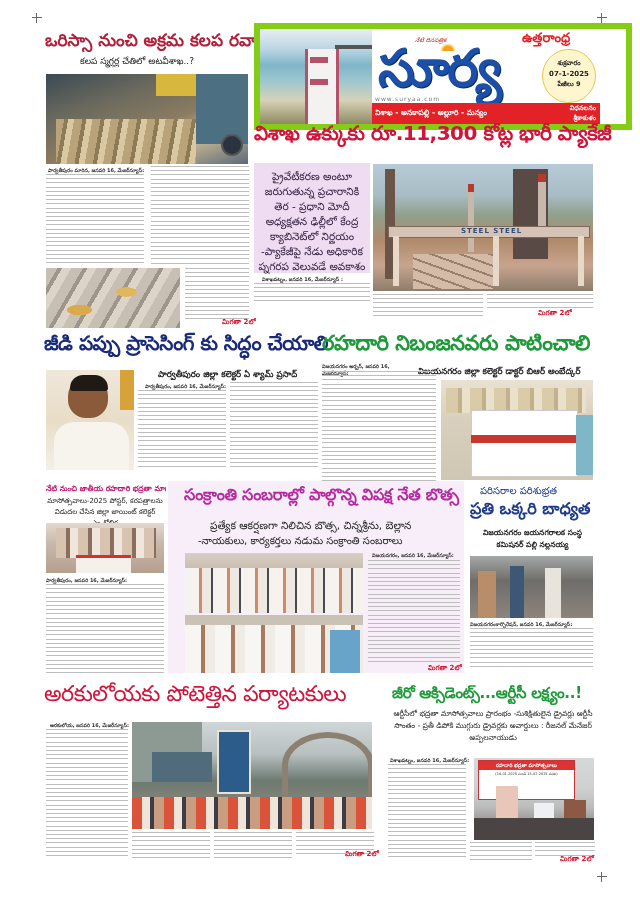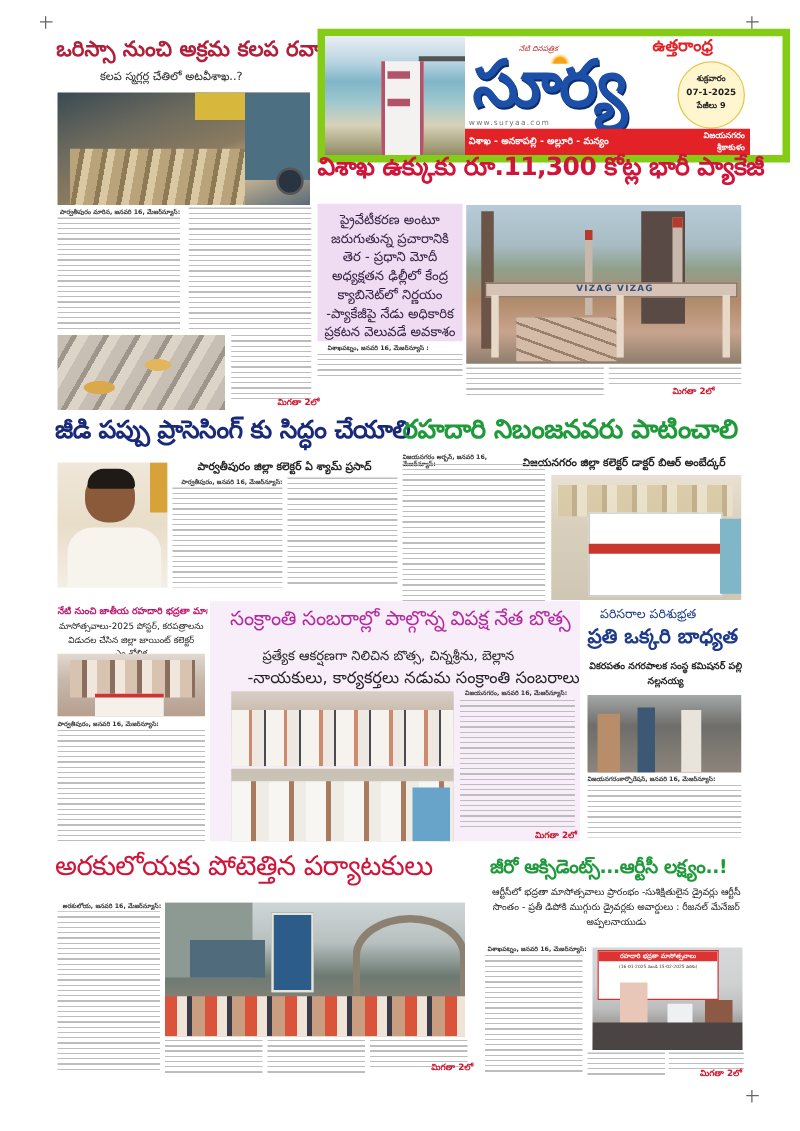--- a/index.html
+++ b/index.html
@@ -54,37 +54,37 @@
   <div class="abs" style="left:118px;top:8px;font-size:52px;line-height:62px;font-weight:bold;color:#1b4fa8;letter-spacing:-2px;font-family:'DejaVu Serif',serif;text-shadow:1px 1px 0 #0c2d6b;">సూర్య</div>
   <div class="abs" style="left:262px;top:1px;font-size:13px;font-weight:bold;color:#e32228;">ఉత్తరాంధ్ర</div>
   <div class="abs" style="left:282px;top:20px;width:52px;height:52px;border-radius:50%;background:#fff6cf;border:1px solid #e7c64c;text-align:center;">
     <div style="font-size:6.5px;margin-top:9px;font-weight:bold;">శుక్రవారం</div>
     <div style="font-size:7px;margin-top:2px;font-weight:bold;">07-1-2025</div>
     <div style="font-size:6.5px;margin-top:2px;font-weight:bold;">పేజీలు 9</div>
   </div>
   <div class="abs" style="left:115px;top:66px;font-size:6px;color:#777;letter-spacing:1px;">www.suryaa.com</div>
   <div class="abs mast-red" style="left:112px;top:74px;width:228px;height:21px;">
     <div class="abs" style="left:3px;top:5px;font-size:7.5px;color:#fff;font-weight:bold;white-space:nowrap;">విశాఖ - అనకాపల్లి - అల్లూరి - మన్యం</div>
-    <div class="abs" style="right:4px;top:1px;font-size:6.5px;color:#fff;font-weight:bold;">విజయనగరం</div>
+    <div class="abs" style="right:4px;top:1px;font-size:6.5px;color:#fff;font-weight:bold;">విధనలనం</div>
     <div class="abs" style="right:4px;top:11px;font-size:6.5px;color:#fff;font-weight:bold;">శ్రీకాకుళం</div>
   </div>
 </div>
 
 <div>
   <h1 class="abs" style="left:254px;top:121px;width:345px;font-size:20px;color:#d0143a;white-space:nowrap;letter-spacing:-0.5px;">విశాఖ ఉక్కుకు రూ.11,300 కోట్ల భారీ ప్యాకేజీ</h1>
   <div class="abs" style="left:254px;top:163px;width:116px;height:110px;background:#efdcf2;padding:6px 4px;box-sizing:border-box;">
-    <div style="font-size:10.5px;line-height:15px;text-align:center;color:#2a1a3a;">ప్రైవేటీకరణ అంటూ జరుగుతున్న ప్రచారానికి తెర - ప్రధాని మోదీ అధ్యక్షతన ఢిల్లీలో కేంద్ర క్యాబినెట్‌లో నిర్ణయం -ప్యాకేజీపై నేడు అధికారిక ప్రకటన వెలువడే అవకాశం</div>
+    <div style="font-size:10.5px;line-height:15px;text-align:center;color:#2a1a3a;">ప్రైవేటీకరణ అంటూ జరుగుతున్న ప్రచారానికి తెర - ప్రధాని మోదీ అధ్యక్షతన ఢిల్లీలో కేంద్ర క్యాబినెట్‌లో నిర్ణయం -ప్యాకేజీపై నేడు అధికారిక ప్నగరప వెలువడే అవకాశం</div>
   </div>
   <div class="photo" style="left:373px;top:164px;width:220px;height:127px;background:linear-gradient(180deg,#b7cbd8 0%,#a8bcc4 25%,#8fa08c 40%,#b08a6a 60%,#c8a48e 80%,#8d7d6d 100%);">
     <div class="abs" style="left:12px;top:5px;width:10px;height:110px;background:#6b5448;"></div>
     <div class="abs" style="left:95px;top:20px;width:6px;height:60px;background:#c8b7ab;border-top:8px solid #b43a2a;"></div>
     <div class="abs" style="left:140px;top:5px;width:35px;height:90px;background:#5a4a45;"></div>
     <div class="abs" style="left:165px;top:10px;width:8px;height:55px;background:#c8b7ab;border-top:8px solid #b43a2a;"></div>
     <div class="abs" style="left:15px;top:62px;width:200px;height:10px;background:#d6c3b5;border:1px solid #7d6758;"></div>
-    <div class="abs" style="left:88px;top:63px;font-size:7px;font-weight:bold;color:#2e4e7a;letter-spacing:1px;">VIZAG VIZAG</div>
+    <div class="abs" style="left:88px;top:63px;font-size:7px;font-weight:bold;color:#2e4e7a;letter-spacing:1px;">STEEL STEEL</div>
     <div class="abs" style="left:20px;top:72px;width:6px;height:50px;background:#e8d8c8;"></div>
     <div class="abs" style="left:120px;top:72px;width:6px;height:50px;background:#e8d8c8;"></div>
     <div class="abs" style="left:205px;top:72px;width:6px;height:50px;background:#e8d8c8;"></div>
     <div class="abs" style="left:40px;top:90px;width:80px;height:35px;background:repeating-linear-gradient(20deg,#d4bba8 0 8px,#9b7f6c 8px 10px);"></div>
   </div>
   <div class="text-block" style="left:262px;top:276px;width:110px;">
     <span class="dateline">విశాఖపట్నం, జనవరి 16, మేజర్‌న్యూస్ :</span>
   </div>
   <div class="lines" style="left:254px;top:283px;width:116px;height:20px;"></div>
   <div class="lines" style="left:373px;top:294px;width:110px;height:22px;"></div>
@@ -131,41 +131,41 @@
     <div class="abs" style="left:30px;top:32px;width:55px;height:18px;background:#f5f0ea;border-top:3px solid #cc3333;"></div>
   </div>
   <div class="text-block" style="left:46px;top:577px;width:118px;">
     <span class="dateline">పార్వతీపురం, జనవరి 16, మేజర్‌న్యూస్:</span>
   </div>
   <div class="lines" style="left:46px;top:584px;width:118px;height:90px;"></div>
 </div>
 
 <div>
   <div class="abs" style="left:168px;top:481px;width:296px;height:192px;background:#f7eef9;"></div>
-  <h1 class="abs" style="left:184px;top:485px;width:280px;font-size:16px;color:#b52aa0;font-weight:normal;white-space:nowrap;letter-spacing:-0.3px;">సంక్రాంతి సంబరాల్లో పాల్గొన్న విపక్ష నేత బొత్స</h1>
+  <h1 class="abs" style="left:184px;top:485px;width:280px;font-size:16px;color:#b52aa0;font-weight:bold;white-space:nowrap;letter-spacing:-0.3px;">సంక్రాంతి సంబరాల్లో పాల్గొన్న విపక్ష నేత బొత్స</h1>
   <div class="abs" style="left:210px;top:519px;font-size:10.5px;color:#222;white-space:nowrap;">ప్రత్యేక ఆకర్షణగా నిలిచిన బొత్స, చిన్నశ్రీను, బెల్లాన</div>
-  <div class="abs" style="left:198px;top:535px;font-size:13px;color:#222;white-space:nowrap;">-నాయకులు, కార్యకర్తలు నడుమ సంక్రాంతి సంబరాలు</div>
+  <div class="abs" style="left:198px;top:535px;font-size:10px;color:#222;white-space:nowrap;">-నాయకులు, కార్యకర్తలు నడుమ సంక్రాంతి సంబరాలు</div>
   <div class="photo" style="left:185px;top:553px;width:178px;height:60px;background:linear-gradient(180deg,#d8cfc5 0%,#c2b4a4 40%,#e4ddd2 100%);">
     <div class="abs" style="left:0;top:15px;width:178px;height:45px;background:repeating-linear-gradient(90deg,#f6f3ee 0 14px,#ce8a6c 14px 17px,#ede8e1 17px 26px,#4a4a52 26px 28px);"></div>
   </div>
   <div class="photo" style="left:185px;top:615px;width:178px;height:58px;background:linear-gradient(180deg,#c8c0b3 0%,#d8d2c8 100%);">
     <div class="abs" style="left:0;top:10px;width:178px;height:48px;background:repeating-linear-gradient(90deg,#f8f6f2 0 16px,#a87a5e 16px 20px,#efece6 20px 30px);"></div>
     <div class="abs" style="left:145px;top:15px;width:30px;height:43px;background:#68a3c9;"></div>
   </div>
   <div class="text-block" style="left:372px;top:552px;width:90px;">
     <span class="dateline">విజయనగరం, జనవరి 16, మేజర్‌న్యూస్:</span>
   </div>
   <div class="lines" style="left:368px;top:560px;width:92px;height:103px;"></div>
   <div class="cont" style="left:428px;top:664px;">మిగతా 2లో</div>
 </div>
 
 <div>
   <div class="abs" style="left:480px;top:485px;font-size:10px;color:#1e3a8a;white-space:nowrap;">పరిసరాల పరిశుభ్రత</div>
   <h2 class="abs" style="left:470px;top:499px;font-size:16px;color:#1e3a8a;white-space:nowrap;">ప్రతి ఒక్కరి బాధ్యత</h2>
-  <div class="abs" style="left:470px;top:527px;width:125px;font-size:7.5px;line-height:12px;text-align:center;color:#222;font-weight:bold;">వికరపతం నగరపాలక సంస్థ కమిషనర్ పల్లి నల్లనయ్య</div>
+  <div class="abs" style="left:470px;top:527px;width:125px;font-size:7.5px;line-height:12px;text-align:center;color:#222;font-weight:bold;">విజయనగరం జయనగరాలక సంస్థ కమిషనర్ పల్లి నల్లనయ్య</div>
   <div class="photo" style="left:470px;top:556px;width:123px;height:62px;background:linear-gradient(180deg,#a4a8a8 0%,#6e6d6a 40%,#8d857c 100%);">
     <div class="abs" style="left:8px;top:15px;width:18px;height:47px;background:#b88e6a;"></div>
     <div class="abs" style="left:40px;top:10px;width:14px;height:52px;background:#3d5875;"></div>
     <div class="abs" style="left:75px;top:12px;width:16px;height:50px;background:#e8e4dc;"></div>
   </div>
   <div class="text-block" style="left:470px;top:621px;width:125px;">
     <span class="dateline">విజయనగరంకార్పొరేషన్, జనవరి 16, మేజర్‌న్యూస్:</span>
   </div>
   <div class="lines" style="left:470px;top:628px;width:123px;height:42px;"></div>
 </div>

